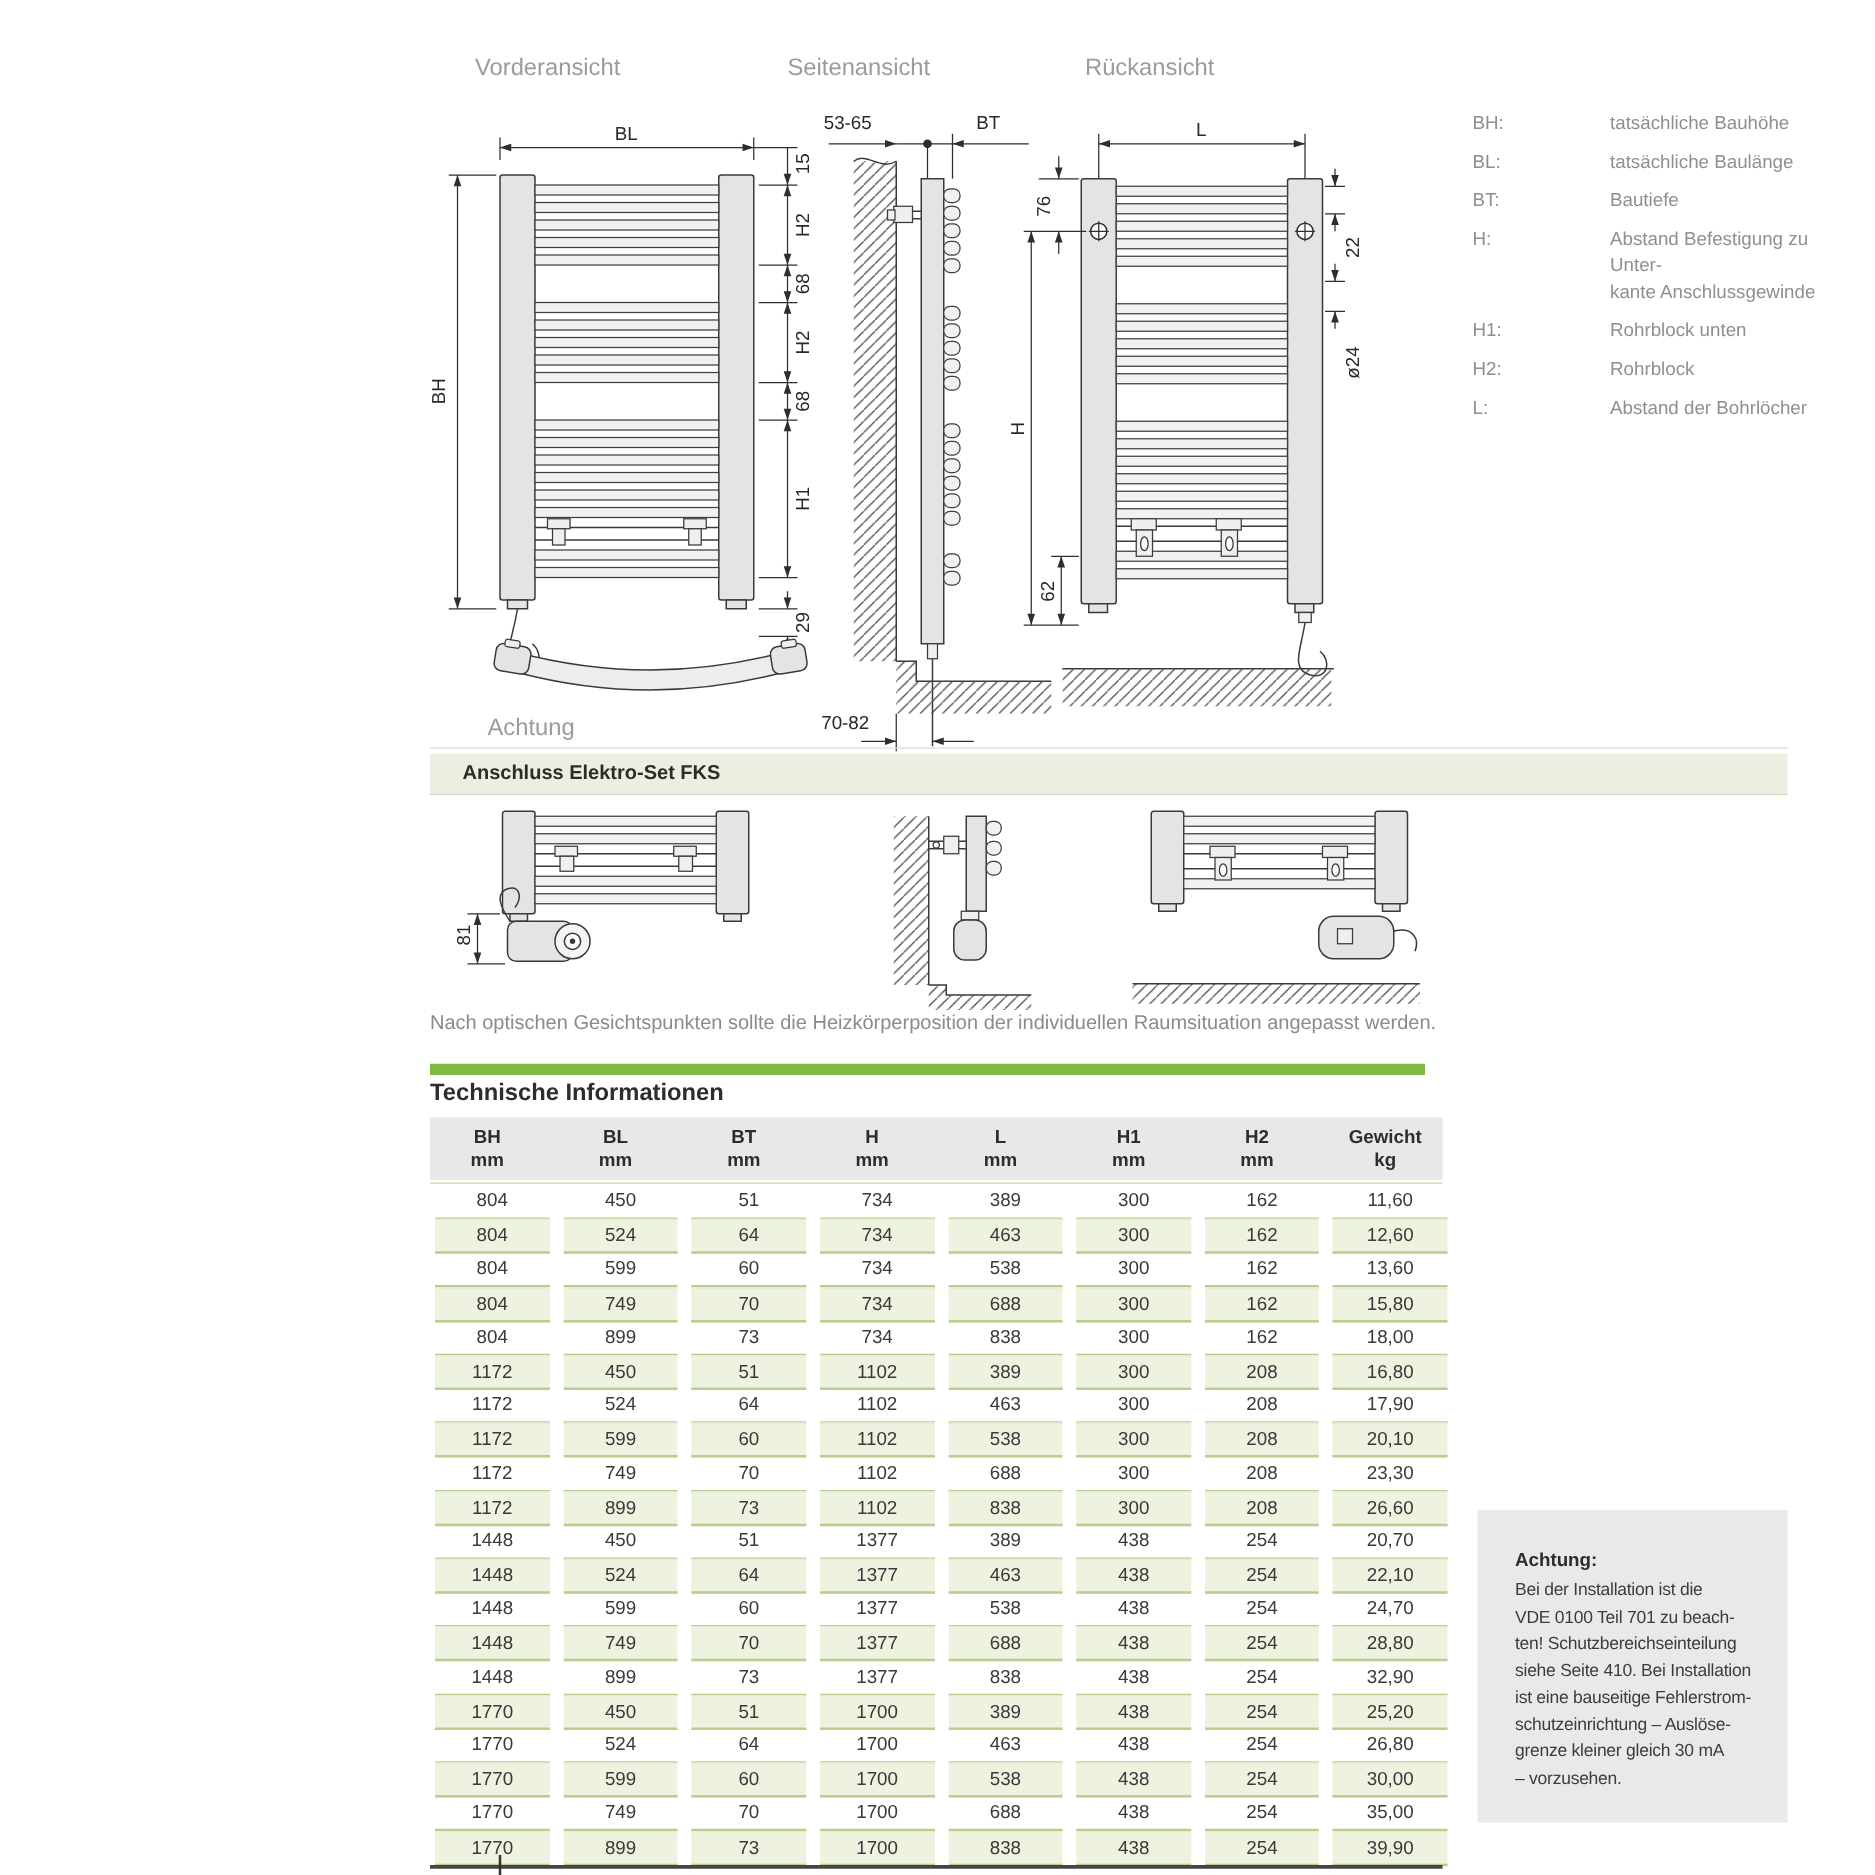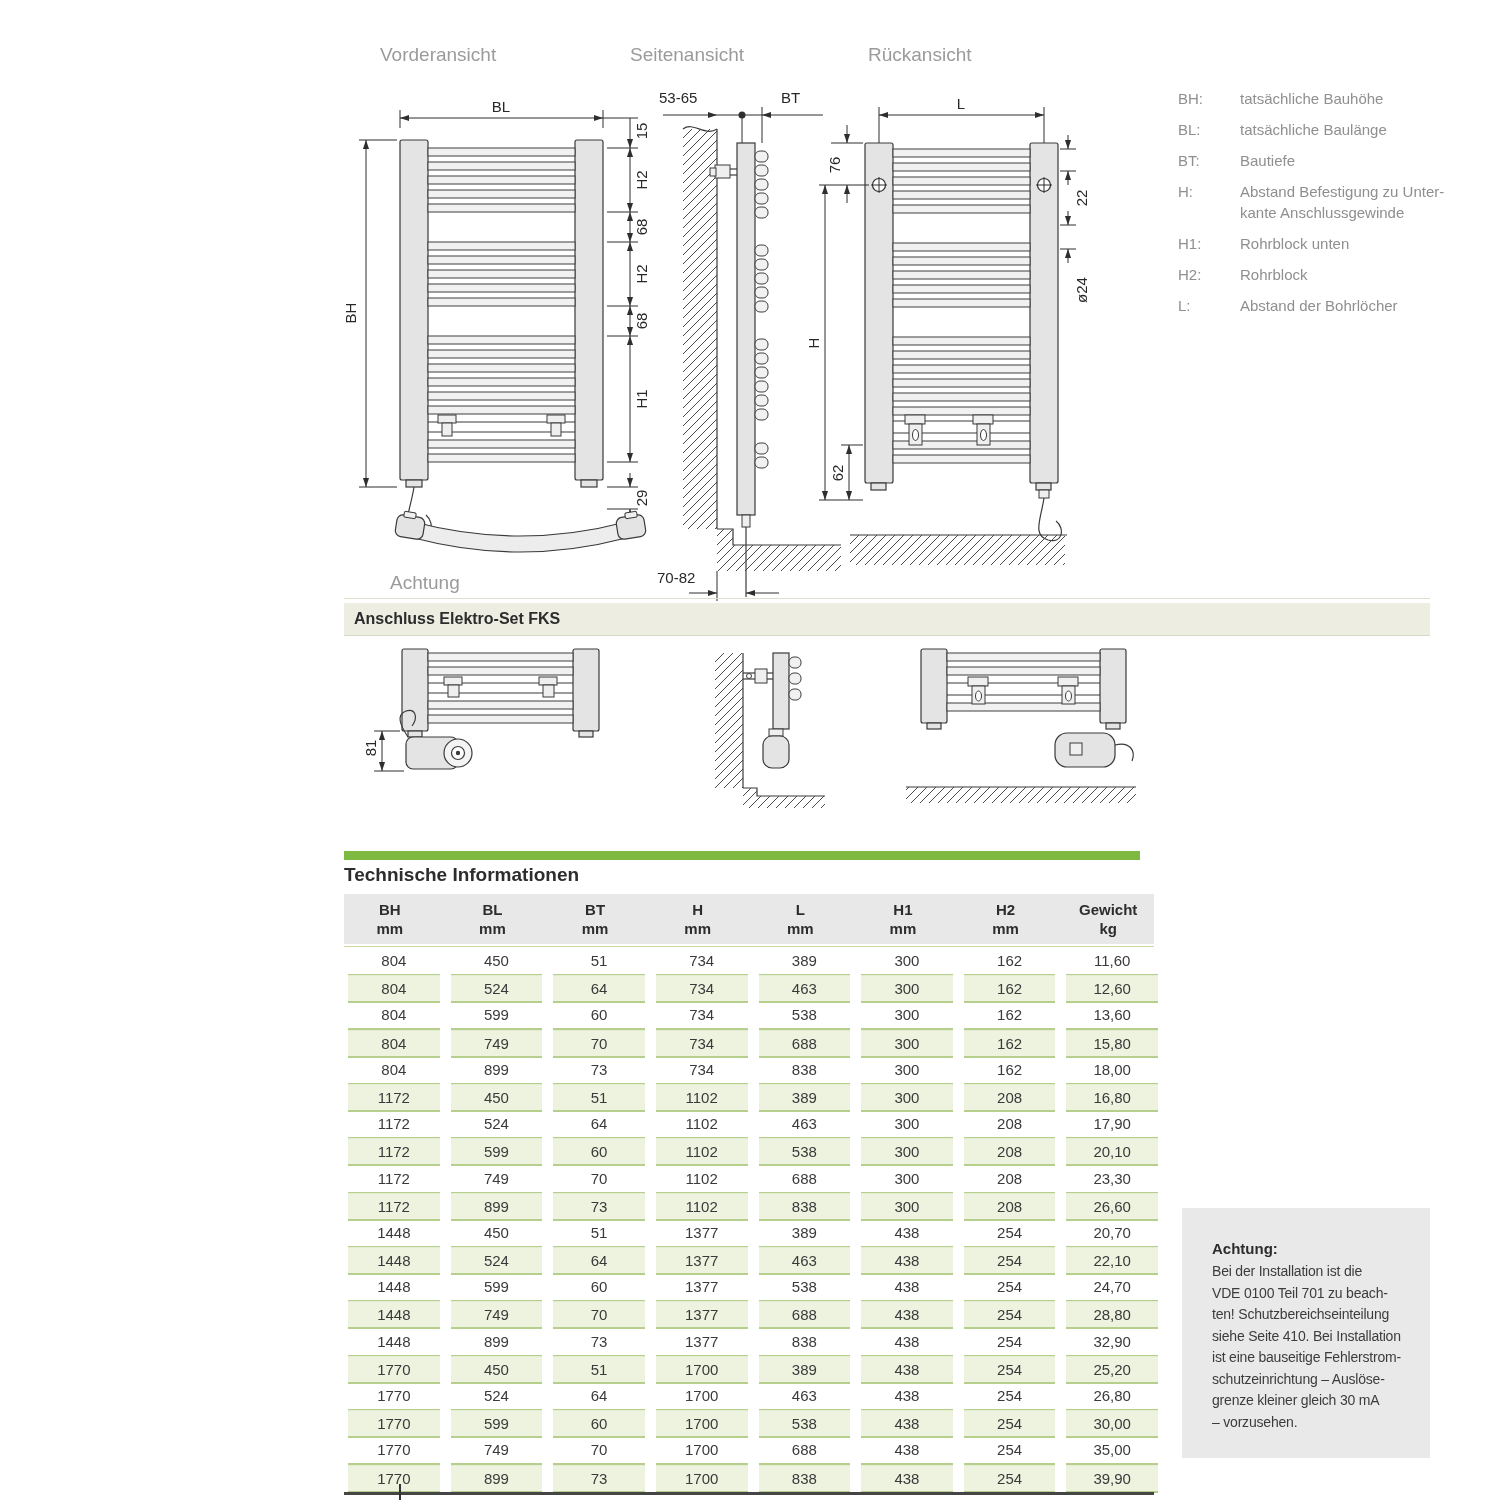--- a/index.html
+++ b/index.html
@@ -10,28 +10,28 @@
   .draw{position:absolute;}
   
   svg text{font-family:"Liberation Sans",sans-serif;font-size:15px;fill:#282828;}
   .dl{stroke:#2e2e2e;stroke-width:1;fill:none;}
   .ol{stroke:#3a3a3a;stroke-width:1.2;fill:none;}
   .part{fill:#e4e4e4;stroke:#3a3a3a;stroke-width:1.2;}
   .part2{fill:#efefef;stroke:#3a3a3a;stroke-width:1;}
   .tube rect{fill:#f1f1f1;stroke:#3f3f3f;stroke-width:1;}
   
   .legend{width:280px;font-size:15px;color:#8f8f8f;}
-  .lg-row{display:flex;margin-bottom:10px;line-height:21px;}
+  .lg-row{display:flex;margin-bottom:10px;line-height:21px;gap:48px;}
   .lg-key{width:62px;flex:none;}
   .lg-desc{white-space:pre-line;}
   
   .fks-hairline{left:344px;top:598px;width:1086px;height:1px;background:#dcdfcc;}
   .fks-bar{left:344px;top:603px;width:1086px;height:32px;background:#edeee1;
            border-bottom:1px solid #d5d9c3;}
-  .fks-bar .t{font-size:16px;font-weight:bold;color:#2c2c2c;line-height:32px;padding-left:10px;}
+  .fks-bar .t{font-size:16px;font-weight:bold;color:#2c2c2c;line-height:32px;padding-left:26px;}
   .note{left:344px;top:810px;width:1080px;font-size:16px;color:#8b8b8b;}
   
   .green-bar{left:344px;top:851px;width:796px;height:9px;background:#7eba42;}
   .t-title{left:344px;top:864px;font-size:19px;font-weight:bold;color:#2d2d2d;}
   .thead{left:344px;top:894px;width:810px;height:50px;background:#e8e8e8;
          display:grid;grid-template-columns:repeat(8,1fr);column-gap:11px;}
   .hcell{text-align:center;padding-top:6px;}
   .hl,.hu{font-size:15px;font-weight:bold;color:#2d2d2d;line-height:19px;}
   .hdivider{left:344px;top:946px;width:810px;height:1px;background:#c9dca6;}
   .tbody{left:348px;top:948px;width:810px;}
@@ -428,20 +428,21 @@
     </g>
     <g>
       <rect class="part" x="175" y="88" width="60" height="34" rx="12"></rect>
       <rect class="part2" x="190" y="98" width="12" height="12"></rect>
       <path class="ol" d="M235,100 C250,96 256,106 252,116"></path>
     </g>
     <line class="ol" x1="26" y1="142" x2="256" y2="142"></line>
     <rect x="26" y="142" width="230" height="16" fill="url(#hFR)"></rect>
   </svg>
 
+  <div class="abs note">Nach optischen Gesichtspunkten sollte die Heizkörperposition der individuellen Raumsituation angepasst werden.</div>
 
   <div class="abs green-bar"></div>
   <div class="abs t-title">Technische Informationen</div>
   <div class="abs thead">
       <div class="hcell">
         <div class="hl">BH</div>
         <div class="hu">mm</div>
       </div>
       <div class="hcell">
         <div class="hl">BL</div>

